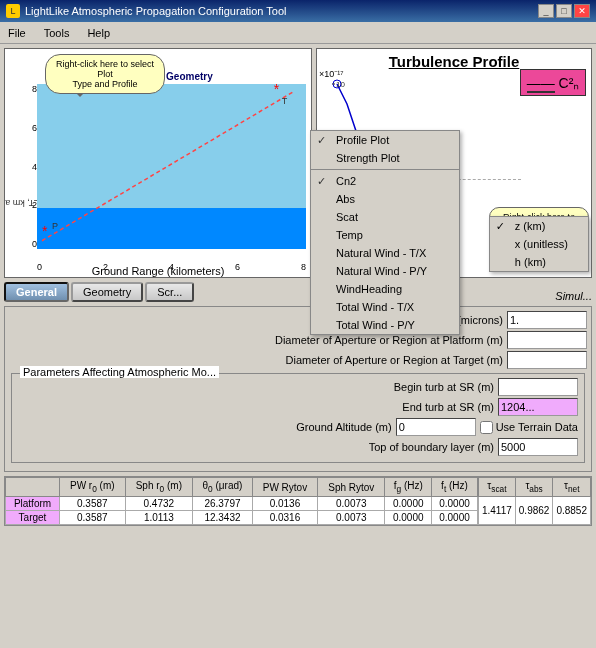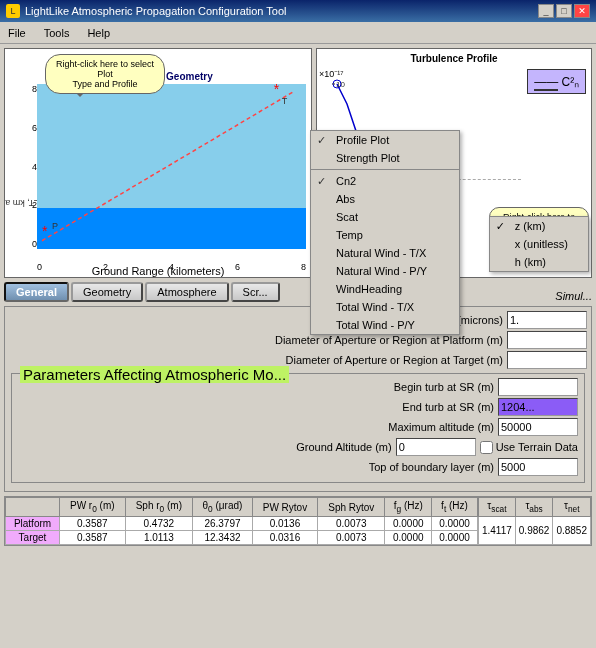--- a/index.html
+++ b/index.html
@@ -67,21 +67,21 @@
       border: 5px solid transparent;
     }
 
     .turbulence-plot {
       flex: 1;
       background: white;
       border: 1px solid #666;
       position: relative;
       overflow: hidden;
     }
-    .turb-title { text-align: center; font-size: 10px; font-weight: bold; padding-top: 4px; }
+    .turb-title { text-align: center; font-size: 15px; font-weight: bold; padding-top: 4px; text-decoration: underline; }
 
     .tabs-row {
       display: flex;
       gap: 2px;
       margin-bottom: 4px;
     }
     .tab {
       padding: 2px 10px;
       border: 1px solid #888;
       background: #d4d0c8;
@@ -119,35 +119,35 @@
     }
     .form-label { text-align: right; flex: 1; font-size: 11px; }
     .form-input {
       width: 80px;
       height: 18px;
       border: 1px inset #999;
       background: white;
       font-size: 11px;
       padding: 0 2px;
     }
-    .form-input.highlight { background: #8b5cf6; }
+    .form-input.highlight { background: #f0abfc; }
 
     .group-box {
       border: 1px solid #888;
       padding: 4px 6px;
       margin: 4px 2px;
       position: relative;
     }
     .group-box-title {
       position: absolute;
       top: -8px;
       left: 8px;
-      background: #bef264;
+      background: #ffffff;
       padding: 0 3px;
-      font-size: 15px;
+      font-size: 11px;
     }
 
     .table-section {
       margin-top: 4px;
       border: 1px solid #888;
     }
     .data-table {
       width: 100%;
       border-collapse: collapse;
       font-size: 10px;
@@ -291,21 +291,21 @@
       </div>
     </div>
 
     <div class="turbulence-plot" style="position:relative;">
       <div class="turb-title">Turbulence Profile</div>
 
       <div style="position:absolute; top:18px; left:2px; font-size:9px;">
         <span>×10⁻¹⁷</span>
       </div>
 
-      <div style="position:absolute; top:20px; right:5px; border:1px solid #333; background:#c4b5fd; padding:3px 6px; font-size:12px; z-index:5;">
+      <div style="position:absolute; top:20px; right:5px; border:1px solid #333; background:#ec4899; padding:3px 6px; font-size:14px; z-index:5;">
         <span style="border-bottom:2px solid #333;">——</span> C²ₙ
       </div>
 
       <svg style="position:absolute; top:30px; left:15px; right:5px; bottom:30px; width:calc(100% - 20px); height:calc(100% - 60px);">
 
         <polyline points="5,5 15,25 25,55 35,80 45,95 55,105 65,110 75,110 85,110 95,110 105,110 115,110" fill="none" stroke="#0000cc" stroke-width="1.5"></polyline>
 
         <circle cx="5" cy="5" r="4" fill="none" stroke="#0000cc" stroke-width="1"></circle>
         <circle cx="35" cy="80" r="4" fill="none" stroke="#0000cc" stroke-width="1"></circle>
         <circle cx="65" cy="110" r="4" fill="none" stroke="#0000cc" stroke-width="1"></circle>
@@ -398,21 +398,20 @@
       <div class="context-menu-item">
         
         <span>Total Wind - P/Y</span>
       </div>
     </div>
   </div>
 
   <div class="tabs-row" style="margin-top:2px;">
     <button class="tab btn-style active">General</button>
     <button class="tab btn-style">Geometry</button>
-    <button class="tab btn-style">Atmosphere</button>
     <button class="tab btn-style">Scr...</button>
 
     <div style="margin-left:auto; display:flex; align-items:flex-end; font-size:11px;font-style:italic;">
       <span>Simul...</span>
     </div>
   </div>
 
   <div class="form-section" style="background:#d4d0c8; border:1px solid #888; padding:4px;">
 
     <div class="form-row">
@@ -436,24 +435,20 @@
       <div class="form-row">
         <span class="form-label">Begin turb at SR (m)</span>
         <input class="form-input" type="text" style="">
       </div>
 
       <div class="form-row">
         <span class="form-label">End turb at SR (m)</span>
         <input class="form-input highlight" type="text" value="1204..." style="">
       </div>
 
-      <div class="form-row">
-        <span class="form-label">Maximum altitude (m)</span>
-        <input class="form-input" type="text" value="50000" style="">
-      </div>
 
       <div class="form-row">
         <span class="form-label">Ground Altitude (m)</span>
         <input class="form-input" type="text" value="0" style="">
         <label style="font-size:11px; display:flex; align-items:center; gap:3px;">
           <input type="checkbox" style="">
           <span>Use Terrain Data</span>
         </label>
       </div>
 

